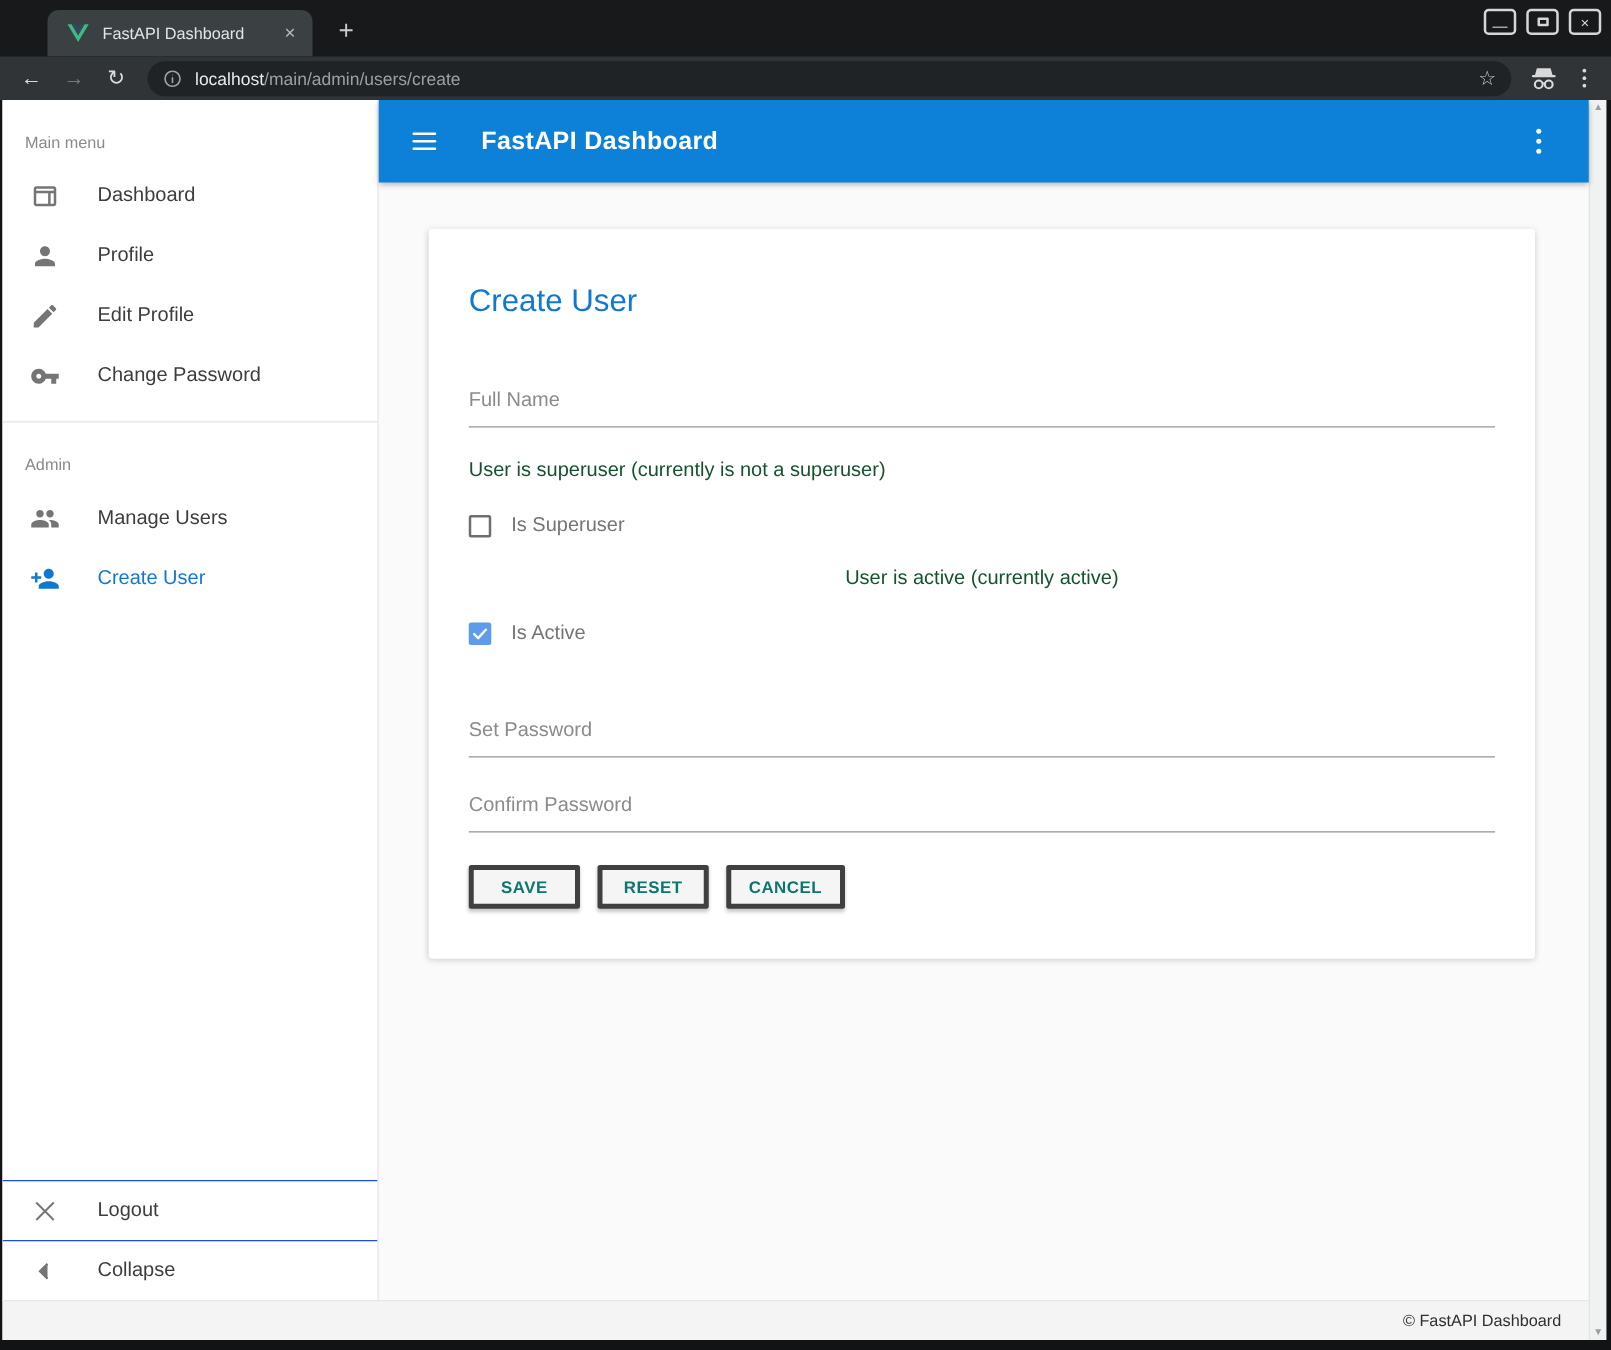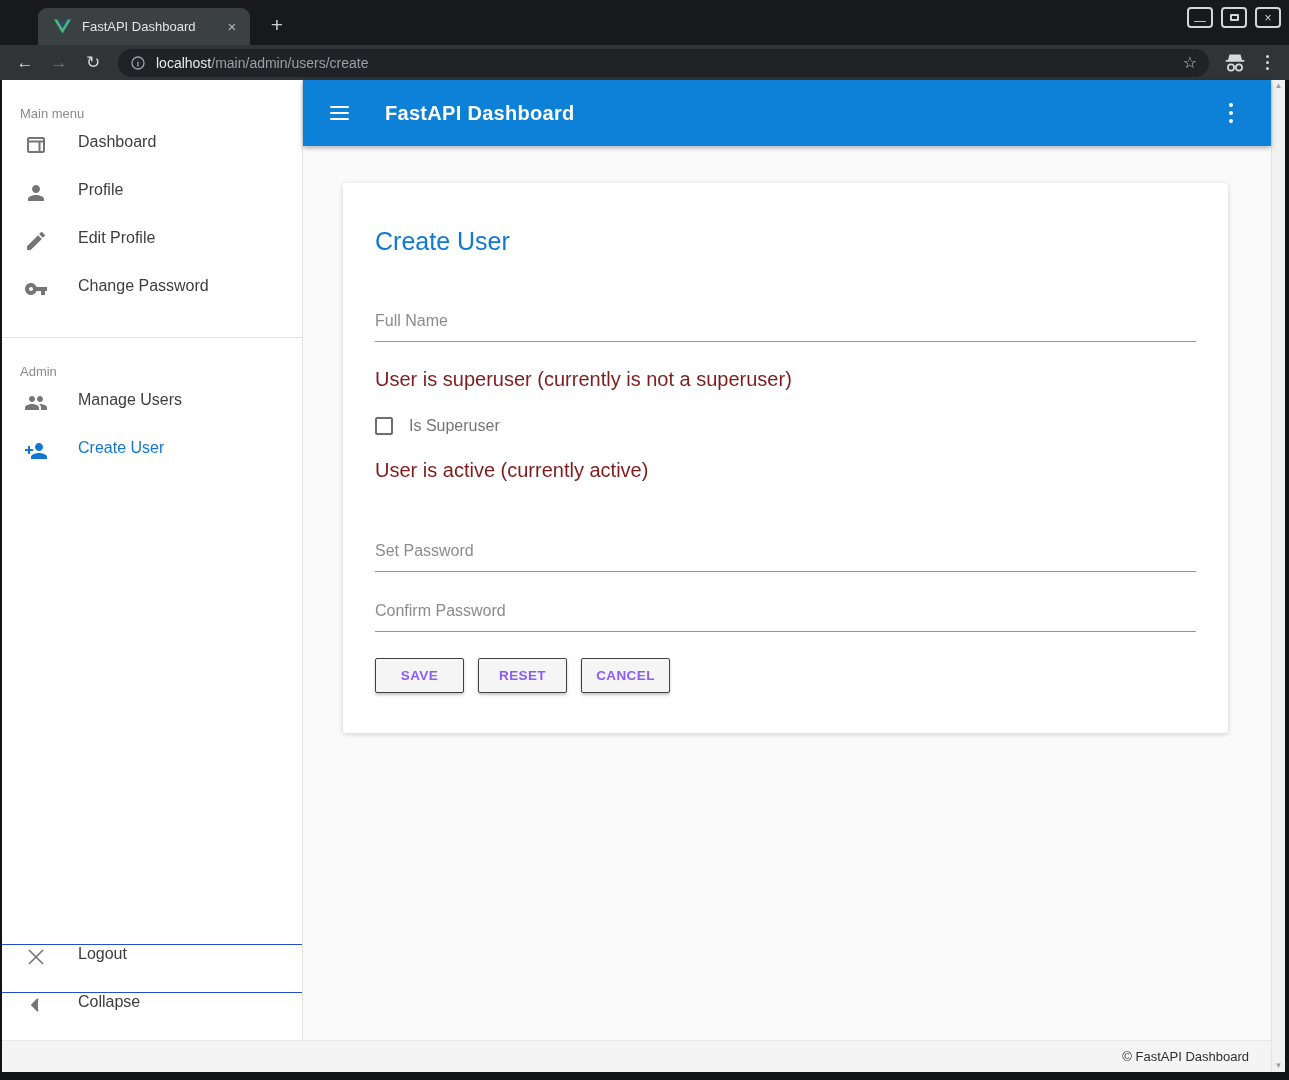--- a/index.html
+++ b/index.html
@@ -47,21 +47,21 @@
   .kebab-browser{width:20px;height:24px;display:flex;flex-direction:column;align-items:center;justify-content:center;gap:3px;margin-left:4px;}
   .kebab-browser i{width:3px;height:3px;border-radius:50%;background:#d7d9da;}
   
   .viewport{position:absolute;left:2px;right:4px;top:80px;bottom:8px;display:flex;background:#fafafa;}
   .page-area{flex:1;display:flex;flex-direction:column;min-width:0;}
   .body-row{flex:1;display:flex;min-height:0;}
   
   .sidebar{width:301px;flex:none;background:#ffffff;border-right:1px solid #e2e2e2;
     display:flex;flex-direction:column;overflow:hidden;}
   .side-section-label{padding:26px 18px 12px 18px;font-size:13px;color:#8a8a8a;}
-  .side-item{height:48px;display:flex;align-items:flex-start;padding:0 16px 0 22px;cursor:pointer;}
+  .side-item{height:48px;display:flex;align-items:center;padding:0 16px 0 22px;cursor:pointer;}
   .side-item .mi{width:24px;height:24px;flex:none;margin-right:30px;fill:#757575;}
   .side-item .side-label{font-size:16px;color:#3d3d3d;}
   .side-item.active .mi{fill:var(--sidebar-active);}
   .side-item.active .side-label{color:var(--sidebar-active);}
   .side-divider{border-top:1px solid #e4e4e4;margin-top:12px;}
   .side-bottom{margin-top:auto;}
   .side-bottom .side-item{border-top:1px solid #1d4ed8;}
   
   .main-col{flex:1;display:flex;flex-direction:column;min-width:0;background:#fafafa;}
   .appbar{height:66px;flex:none;background:var(--primary);display:flex;align-items:center;
@@ -72,33 +72,33 @@
   .kebab-app{margin-left:auto;width:20px;height:24px;display:flex;flex-direction:column;align-items:center;justify-content:center;gap:4px;cursor:pointer;}
   .kebab-app i{width:4px;height:4px;border-radius:50%;background:#fff;}
   .content{flex:1;overflow:hidden;padding:37px 38px 0 40px;}
   .card{background:#fff;border-radius:3px;box-shadow:0 1px 5px rgba(0,0,0,.18);
     width:885px;padding:44px 32px 40px 32px;}
   .card-title{font-size:25px;font-weight:400;color:var(--accent-link);margin:0 0 52px 0;}
   .m-field{margin-bottom:26px;text-decoration:underline;}
   .m-field input{width:100%;border:none;border-bottom:1px solid #949494;background:transparent;
     font-family:"Liberation Sans",sans-serif;font-size:16px;color:#333;padding:4px 0 11px 0;outline:none;}
   .m-field input::placeholder{color:#8b8b8b;opacity:1;}
-  .hint-text{font-size:20px;color:#7f1d1d;margin:22px 0 0 0;}
+  .hint-text{font-size:16px;color:#14532d;margin:22px 0 0 0;}
   .cb-row{display:flex;align-items:center;margin-top:26px;}
   .cb-box{width:18px;height:18px;border-radius:2px;flex:none;margin-right:16px;position:relative;}
   .cb-box.unchecked{border:2px solid #6e6e6e;background:#fff;}
   .cb-box.checked{background:var(--checkbox-checked);}
   .cb-box.checked svg{position:absolute;left:2px;top:2px;}
   .cb-label{font-size:16px;color:#757575;}
-  .cb-gap{margin-top:24px;}
+  .cb-gap{margin-top:24px;text-align:center;}
   .pw-gap{margin-top:56px;}
   .btn-row{display:flex;gap:14px;margin-top:25px;}
-  .btn{min-width:89px;height:35px;background:#f5f5f5;border:1px solid #404040;border-radius:2px;
+  .btn{min-width:89px;height:35px;background:#f5f5f5;border:4px solid #404040;border-radius:2px;
     box-shadow:0 2px 3px rgba(0,0,0,.22);font-family:"Liberation Sans",sans-serif;
-    font-size:13.5px;font-weight:700;color:#8b5cf6;letter-spacing:.4px;cursor:pointer;padding:0 14px;}
+    font-size:13.5px;font-weight:700;color:#0f766e;letter-spacing:.4px;cursor:pointer;padding:0 14px;}
   
   .page-footer{height:32px;flex:none;background:#f4f4f4;border-top:1px solid #e7e7e7;
     display:flex;align-items:center;justify-content:flex-end;padding-right:22px;
     font-size:13px;color:#2f2f2f;}
   
   .page-scrollbar{width:14px;flex:none;background:#f0f1f1;border-left:1px solid #e3e3e3;
     display:flex;flex-direction:column;justify-content:space-between;align-items:center;padding:2px 0;}
   .scroll-arrow{font-size:8px;color:#9b9e9f;line-height:1;}
 </style>
 </head>
@@ -241,20 +241,28 @@
               <input type="text" placeholder="Full Name" style="">
             </div>
 
             <p class="hint-text">User is superuser (currently is not a superuser)</p>
             <div class="cb-row">
               <span class="cb-box unchecked"></span>
               <span class="cb-label">Is Superuser</span>
             </div>
 
             <p class="hint-text cb-gap">User is active (currently active)</p>
+            <div class="cb-row">
+              <span class="cb-box checked">
+                <svg width="14" height="14" viewBox="0 0 24 24" fill="none" stroke="#ffffff" stroke-width="3.4" stroke-linecap="round" stroke-linejoin="round">
+                    <polyline points="4,12.5 9.5,18 20,6.5"></polyline>
+                  </svg>
+              </span>
+              <span class="cb-label">Is Active</span>
+            </div>
 
             <div class="m-field pw-gap">
               <input type="text" placeholder="Set Password" style="">
             </div>
             <div class="m-field">
               <input type="text" placeholder="Confirm Password" style="">
             </div>
 
             <div class="btn-row">
               <button class="btn">SAVE</button>

